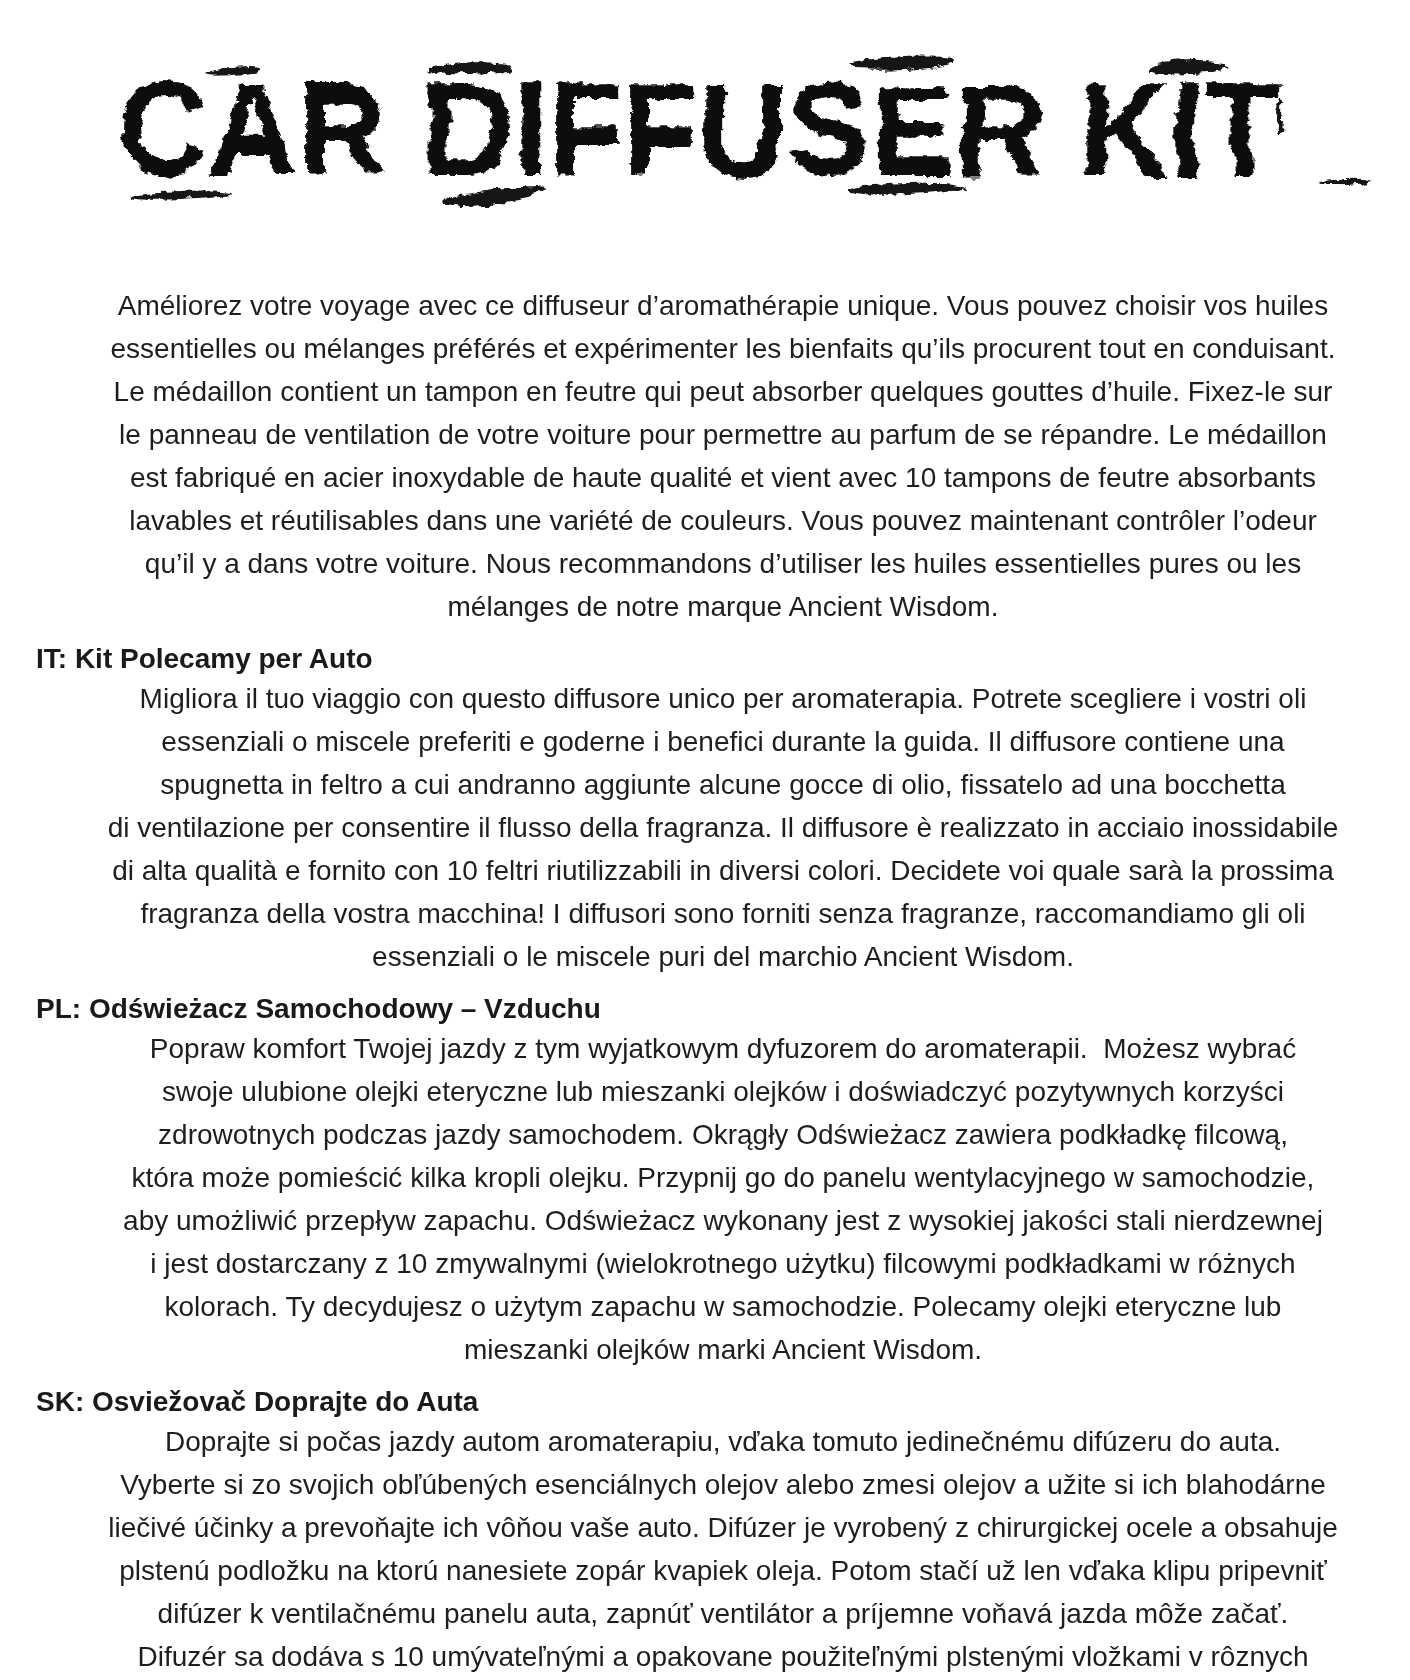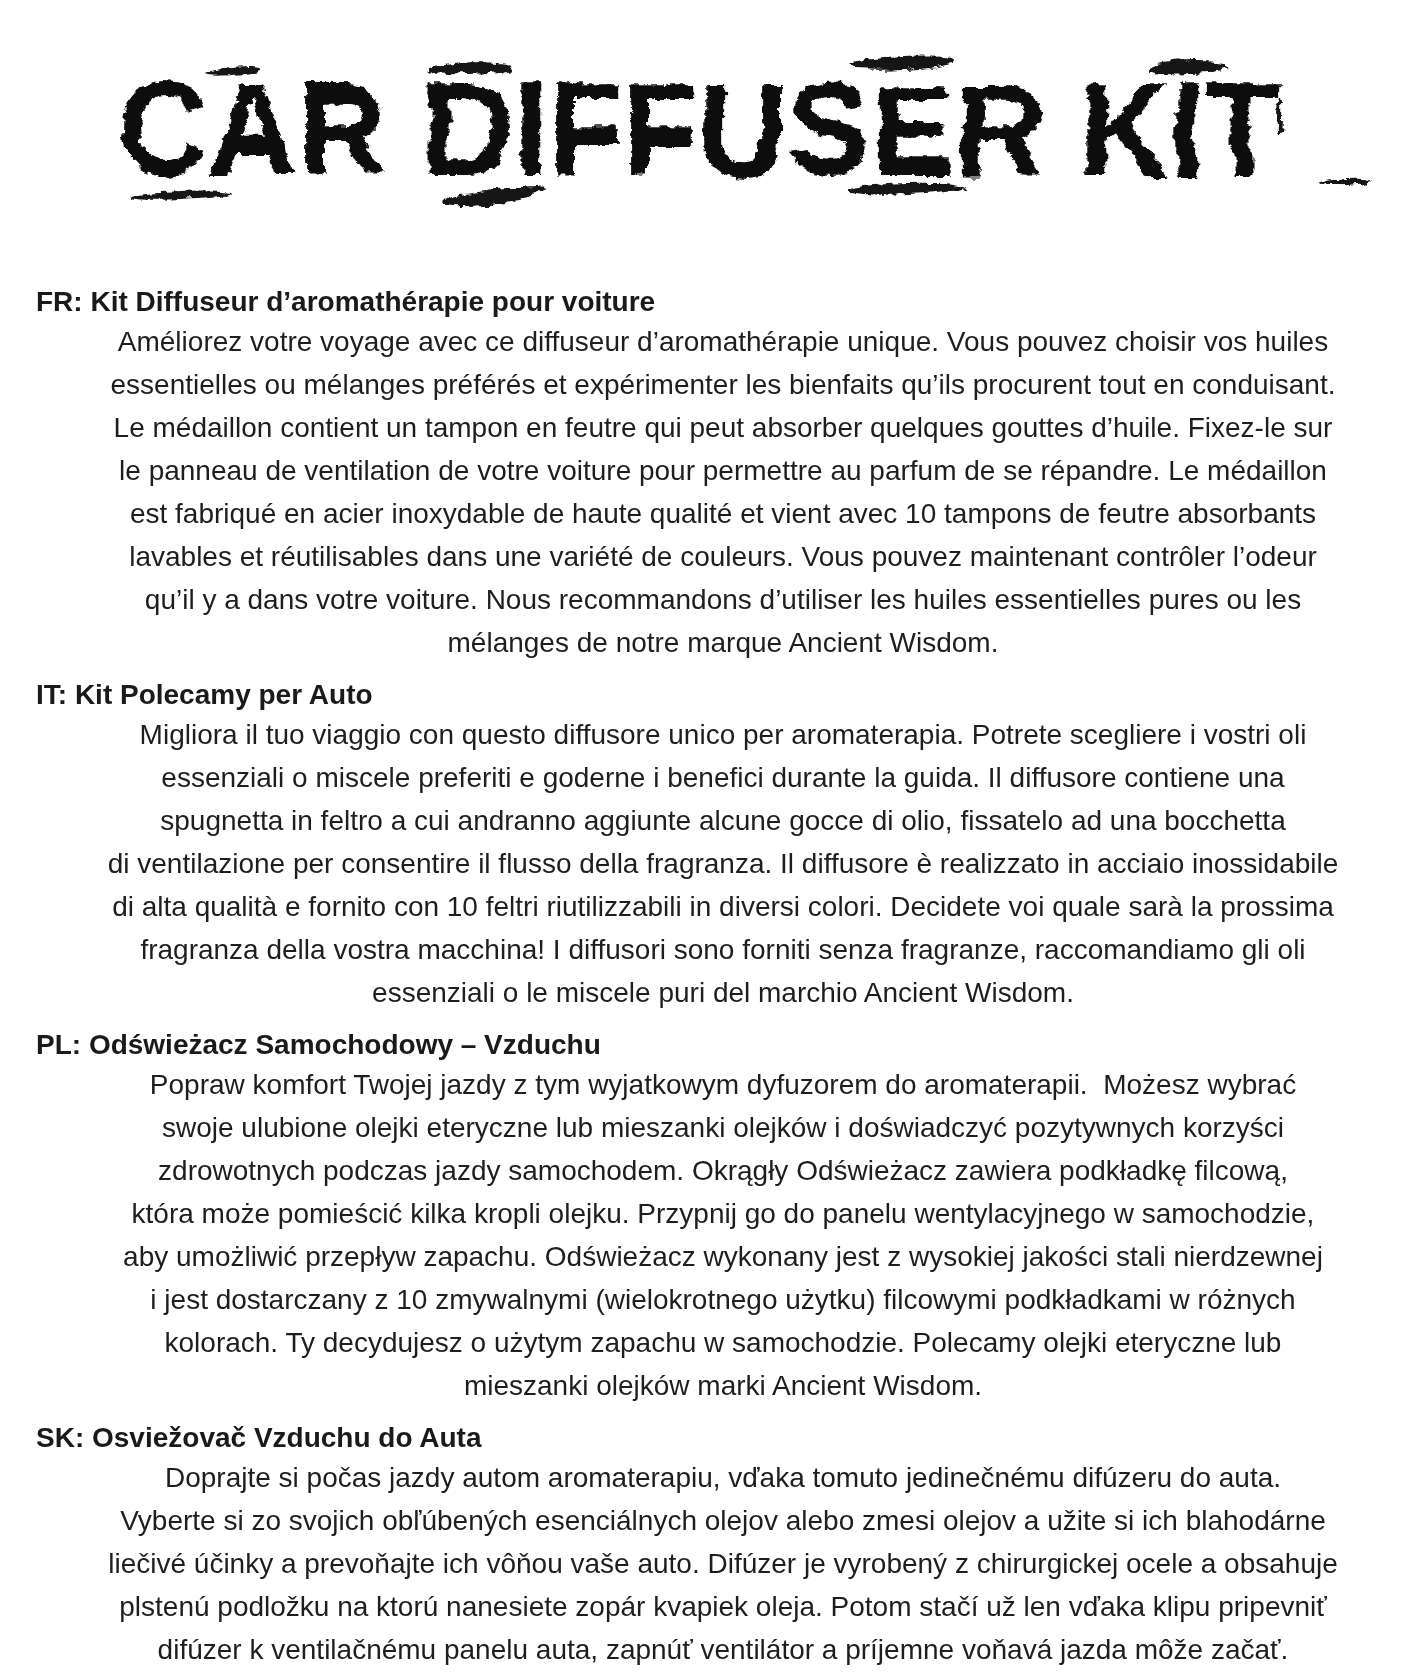--- a/index.html
+++ b/index.html
@@ -99,21 +99,20 @@
   <i class="mark m-a4"></i>
   <i class="mark m-b1"></i>
   <i class="mark m-b2"></i>
   <i class="mark m-b3"></i>
   <i class="mark m-b4"></i>
   <i class="mark m-tick"></i>
 </header>
 
 <main>
   <section>
-    <h2>FR: Kit Diffuseur d’aromathérapie pour voiture</h2>
     <p class="body-text">Améliorez votre voyage avec ce diffuseur d’aromathérapie unique. Vous pouvez choisir vos huiles
 essentielles ou mélanges préférés et expérimenter les bienfaits qu’ils procurent tout en conduisant.
 Le médaillon contient un tampon en feutre qui peut absorber quelques gouttes d’huile. Fixez-le sur
 le panneau de ventilation de votre voiture pour permettre au parfum de se répandre. Le médaillon
 est fabriqué en acier inoxydable de haute qualité et vient avec 10 tampons de feutre absorbants
 lavables et réutilisables dans une variété de couleurs. Vous pouvez maintenant contrôler l’odeur
 qu’il y a dans votre voiture. Nous recommandons d’utiliser les huiles essentielles pures ou les
 mélanges de notre marque Ancient Wisdom.</p>
   </section>
 
@@ -134,21 +133,21 @@
 swoje ulubione olejki eteryczne lub mieszanki olejków i doświadczyć pozytywnych korzyści
 zdrowotnych podczas jazdy samochodem. Okrągły Odświeżacz zawiera podkładkę filcową,
 która może pomieścić kilka kropli olejku. Przypnij go do panelu wentylacyjnego w samochodzie,
 aby umożliwić przepływ zapachu. Odświeżacz wykonany jest z wysokiej jakości stali nierdzewnej
 i jest dostarczany z 10 zmywalnymi (wielokrotnego użytku) filcowymi podkładkami w różnych
 kolorach. Ty decydujesz o użytym zapachu w samochodzie. Polecamy olejki eteryczne lub
 mieszanki olejków marki Ancient Wisdom.</p>
   </section>
 
   <section>
-    <h2>SK: Osviežovač Vzduchu do Auta</h2>
+    <h2>SK: Osviežovač Doprajte do Auta</h2>
     <p class="body-text">Doprajte si počas jazdy autom aromaterapiu, vďaka tomuto jedinečnému difúzeru do auta.
 Vyberte si zo svojich obľúbených esenciálnych olejov alebo zmesi olejov a užite si ich blahodárne
 liečivé účinky a prevoňajte ich vôňou vaše auto. Difúzer je vyrobený z chirurgickej ocele a obsahuje
 plstenú podložku na ktorú nanesiete zopár kvapiek oleja. Potom stačí už len vďaka klipu pripevniť
 difúzer k ventilačnému panelu auta, zapnúť ventilátor a príjemne voňavá jazda môže začať.
 Difuzér sa dodáva s 10 umývateľnými a opakovane použiteľnými plstenými vložkami v rôznych
 farbených prevedeniach. Pre ešte lepší zážitok odporúčame používať esenciálne oleje a zmesi
 esenciálnych olejov značky Ancient Wisdom.</p>
   </section>
 </main>

